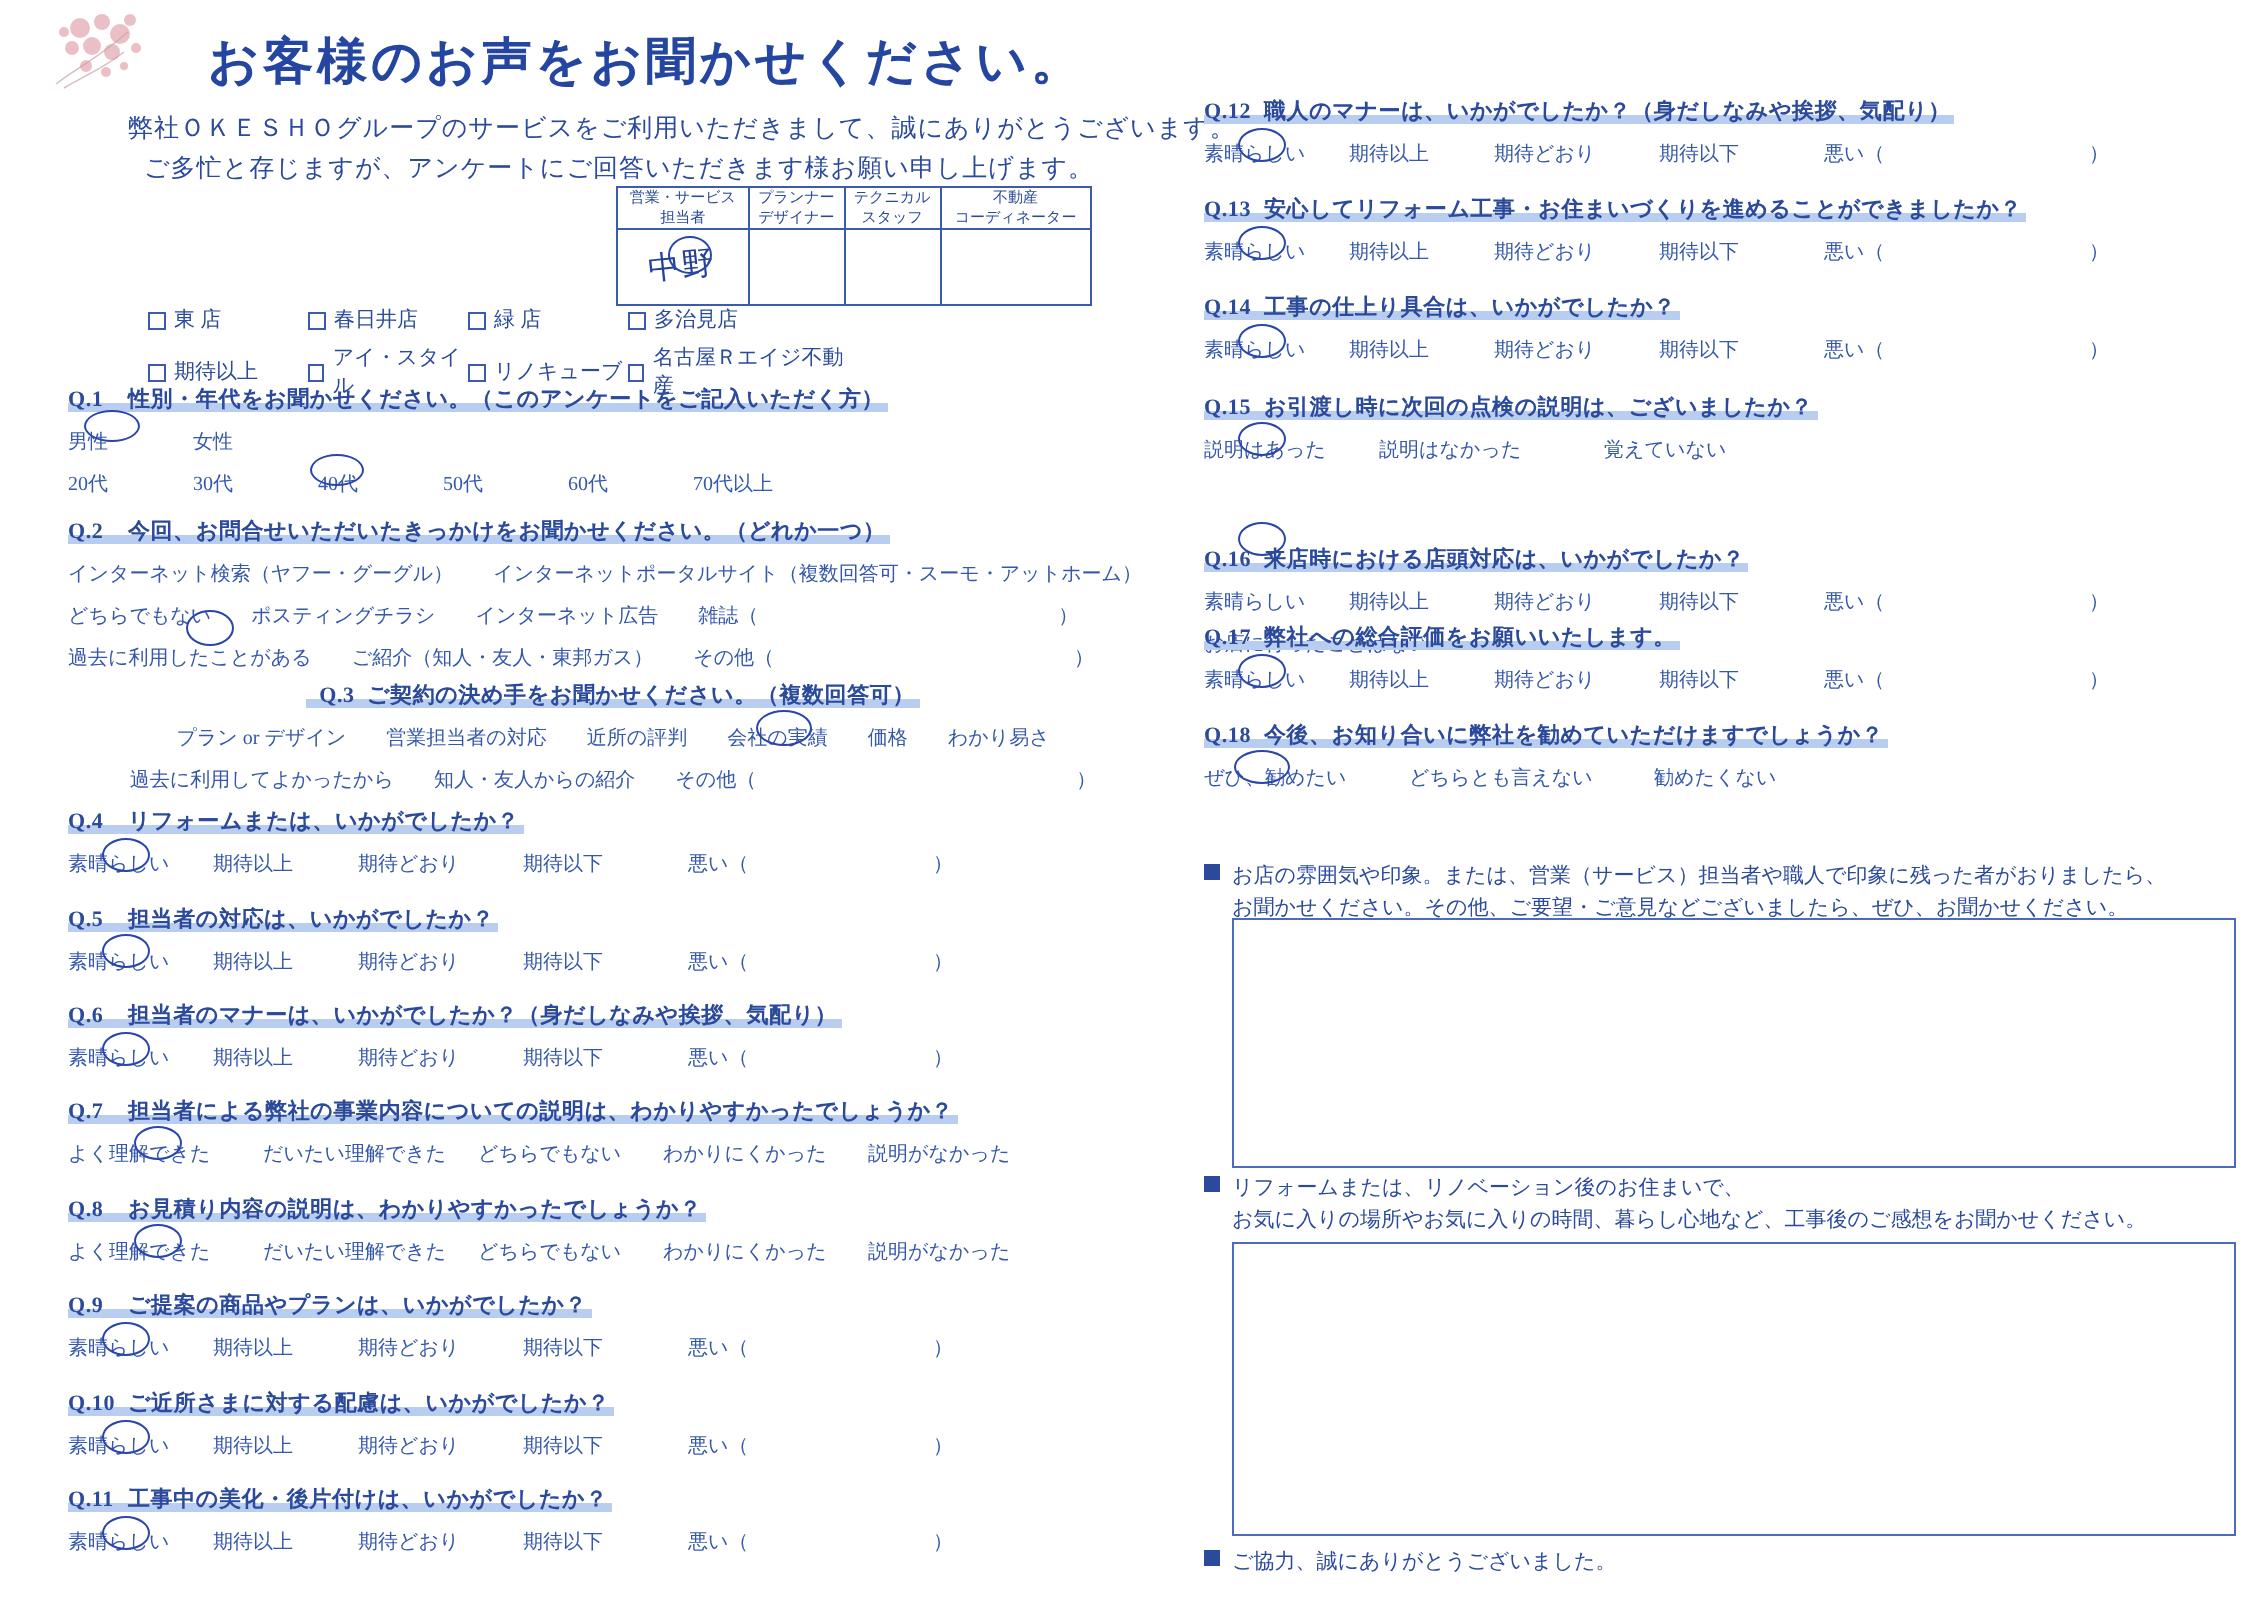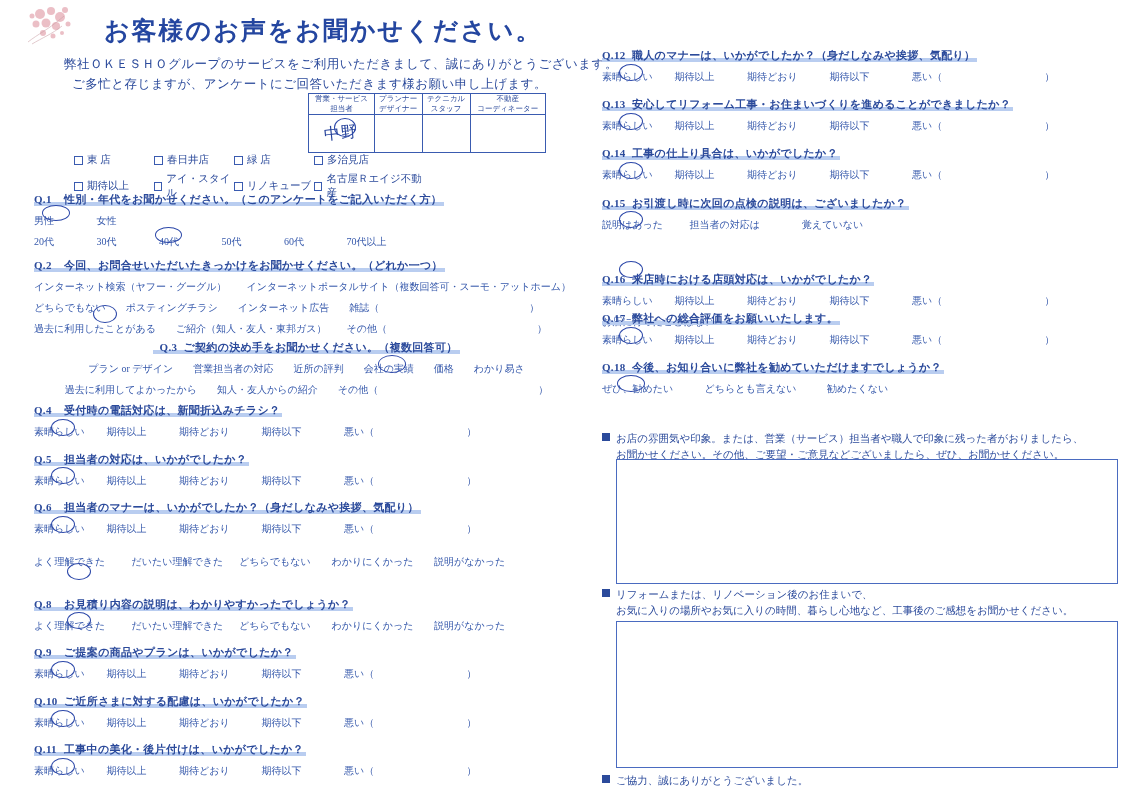--- a/index.html
+++ b/index.html
@@ -181,21 +181,21 @@
   <div class="ellipse" style="left:93px;top:305px;width:22px;height:16px;"></div>
 
   <div class="q" style="left:34px;top:340px;width:545px;text-align:center;">
     <div class="qlabel"><span class="num">Q.3</span><span>ご契約の決め手をお聞かせください。（複数回答可）</span></div>
     <div class="opts">プラン or デザイン　　営業担当者の対応　　近所の評判　　会社の実績　　価格　　わかり易さ</div>
     <div class="opts">過去に利用してよかったから　　知人・友人からの紹介　　その他（　　　　　　　　　　　　　　　　）</div>
   </div>
   <div class="ellipse" style="left:378px;top:355px;width:26px;height:16px;"></div>
 
   <div class="q" style="left:34px;top:403px;width:540px;">
-    <div class="qlabel"><span class="num">Q.4</span><span>受付時の電話対応は、新聞折込みチラシ？</span></div>
+    <div class="qlabel"><span class="num">Q.4</span><span>リフォームまたは、いかがでしたか？</span></div>
     <div class="opts">
       <span style="width:70px">素晴らしい</span>
       <span style="width:70px">期待以上</span>
       <span style="width:80px">期待どおり</span>
       <span style="width:80px">期待以下</span>
       <span style="width:120px">悪い（</span>
       <span>）</span>
     </div>
   </div>
   <div class="ellipse" style="left:51px;top:419px;width:22px;height:15px;"></div>
@@ -220,20 +220,21 @@
       <span style="width:70px">期待以上</span>
       <span style="width:80px">期待どおり</span>
       <span style="width:80px">期待以下</span>
       <span style="width:120px">悪い（</span>
       <span>）</span>
     </div>
   </div>
   <div class="ellipse" style="left:51px;top:516px;width:22px;height:15px;"></div>
 
   <div class="q" style="left:34px;top:548px;width:545px;">
+    <div class="qlabel"><span class="num">Q.7</span><span>担当者による弊社の事業内容についての説明は、わかりやすかったでしょうか？</span></div>
     <div class="opts">
       <span style="width:95px">よく理解できた</span>
       <span style="width:105px">だいたい理解できた</span>
       <span style="width:90px">どちらでもない</span>
       <span style="width:100px">わかりにくかった</span>
       <span>説明がなかった</span>
     </div>
   </div>
   <div class="ellipse" style="left:67px;top:563px;width:22px;height:15px;"></div>
 
@@ -324,21 +325,21 @@
       <span style="width:130px">悪い（</span>
       <span>）</span>
     </div>
   </div>
   <div class="ellipse" style="left:619px;top:162px;width:22px;height:15px;"></div>
 
   <div class="q" style="left:602px;top:196px;width:520px;">
     <div class="qlabel"><span class="num">Q.15</span><span>お引渡し時に次回の点検の説明は、ございましたか？</span></div>
     <div class="opts">
       <span style="width:85px">説明はあった</span>
-      <span style="width:110px">担当者の対応は</span>
+      <span style="width:110px">説明はなかった</span>
       <span>覚えていない</span>
     </div>
   </div>
   <div class="ellipse" style="left:619px;top:211px;width:22px;height:15px;"></div>
 
   <div class="q" style="left:602px;top:245px;width:520px;margin-top:27px;">
     <div class="qlabel"><span class="num">Q.16</span><span>来店時における店頭対応は、いかがでしたか？</span></div>
     <div class="opts">
       <span style="width:70px">素晴らしい</span>
       <span style="width:70px">期待以上</span>

